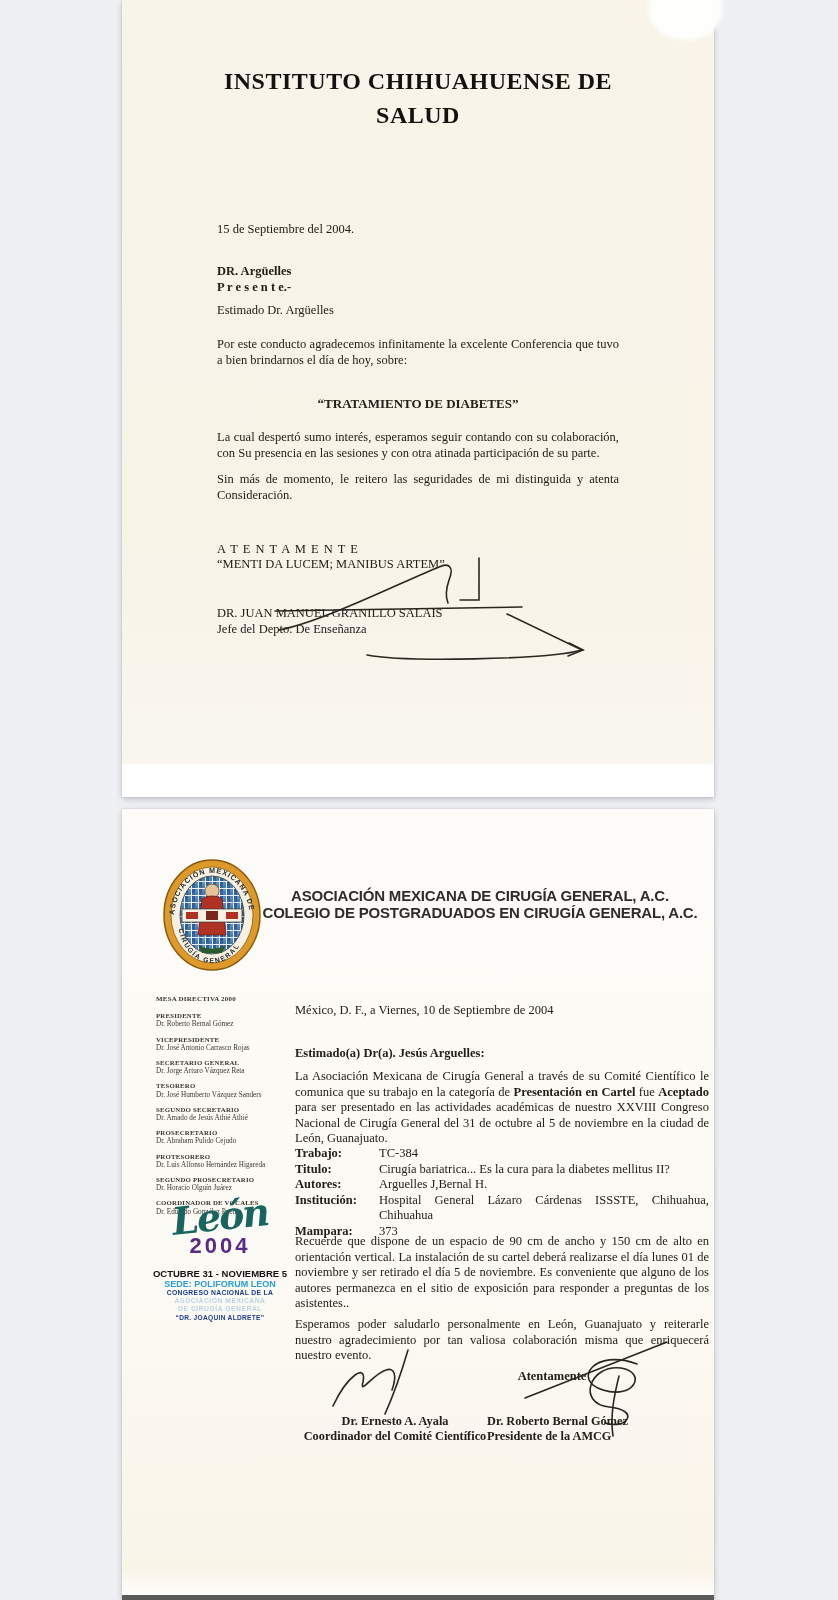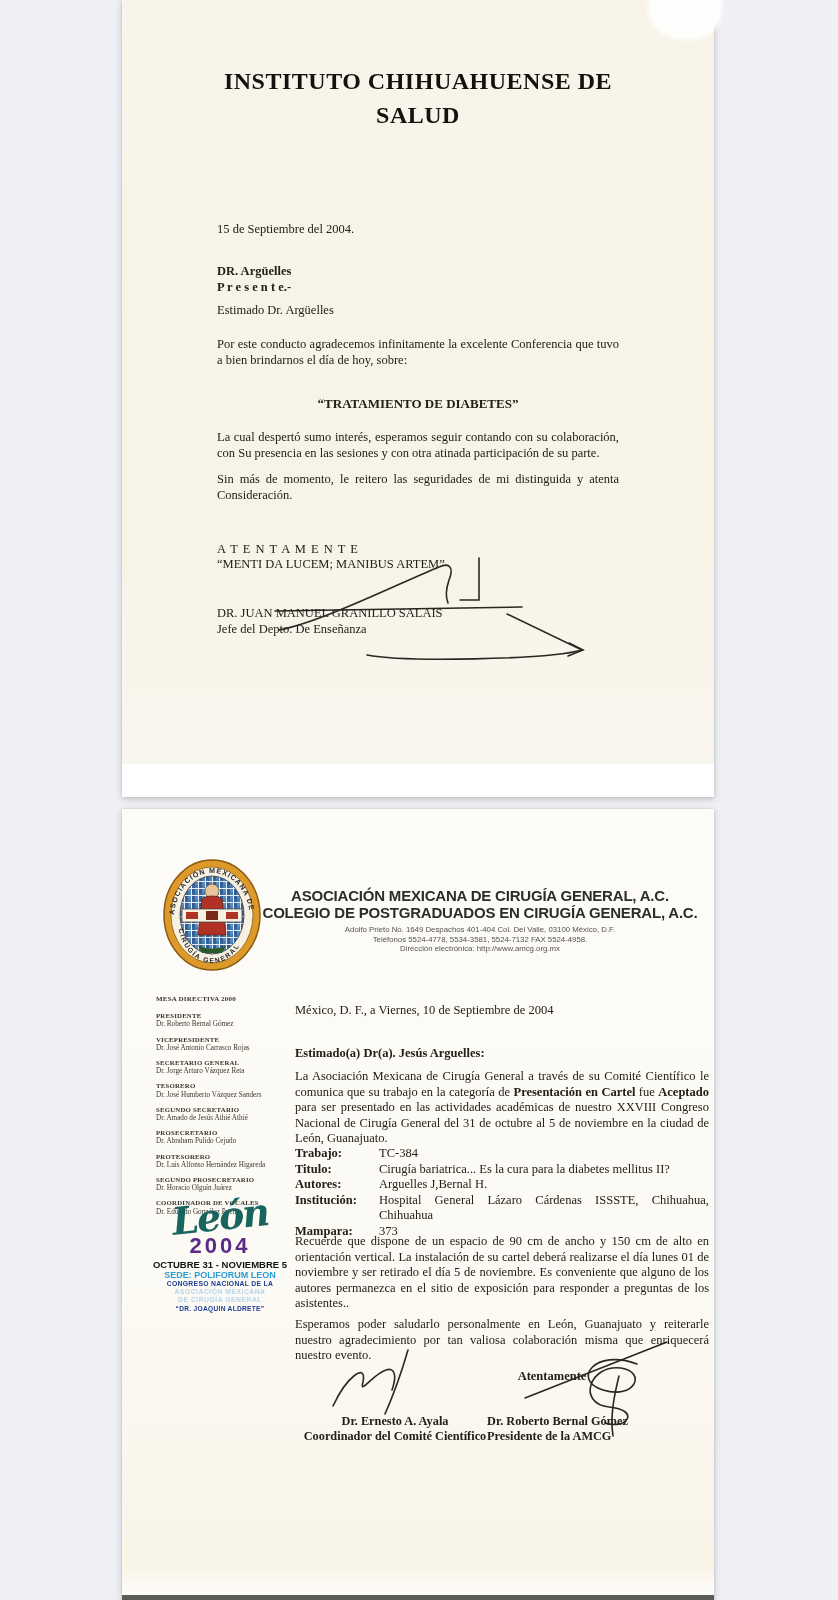--- a/index.html
+++ b/index.html
@@ -58,21 +58,21 @@
   .board-name{font-size:7.2px;}
 
   
   .congress{position:absolute;left:18px;top:390px;width:160px;text-align:center;font-family:"Liberation Sans",sans-serif;}
   .leon-script{
     font-family:"DejaVu Serif",serif;font-style:italic;font-weight:bold;
     font-size:38px;line-height:36px;color:#17655e;letter-spacing:-2px;
     transform:rotate(-6deg);display:inline-block;
   }
   .leon-year{font-weight:bold;font-size:22px;line-height:22px;color:#5b2a86;letter-spacing:3px;font-family:"Liberation Sans",sans-serif;}
-  .leon-dates{font-weight:bold;font-size:9.5px;line-height:11px;color:#111;margin-top:2px;}
+  .leon-dates{font-weight:bold;font-size:9.5px;line-height:11px;color:#111;margin-top:11px;}
   .leon-sede{font-weight:bold;font-size:9px;line-height:10px;color:#2a9ed6;}
   .leon-roman{font-size:34px;line-height:36px;font-weight:400;color:#8ebedd;letter-spacing:5px;margin-top:8px;}
   .leon-cong1{font-weight:bold;font-size:6.8px;line-height:8px;color:#1c3d95;letter-spacing:.3px;}
   .leon-faint{font-weight:bold;font-size:6.8px;line-height:8px;color:#b9d5e7;letter-spacing:.5px;}
   .leon-cong4{font-weight:bold;font-size:6.6px;line-height:9px;color:#1c3d95;letter-spacing:.3px;}
 
   
   .l2-main{position:absolute;left:173px;top:0;width:414px;font-size:12.5px;line-height:15.5px;color:#232018;}
   .l2-block{position:absolute;left:0;width:414px;}
   .fields{display:grid;grid-template-columns:84px 1fr;row-gap:0;}
@@ -147,25 +147,20 @@
       <textPath href="#arcTop" startOffset="4">ASOCIACIÓN MEXICANA DE</textPath>
     </text>
     <text font-size="6.8" font-family="Liberation Sans, sans-serif" font-weight="bold" fill="#2a2a2a" letter-spacing="1.5">
       <textPath href="#arcBot" startOffset="8">CIRUGÍA GENERAL</textPath>
     </text>
   </svg>
 
   <div class="l2-head">
     <div class="l2-org1">ASOCIACIÓN MEXICANA DE CIRUGÍA GENERAL, A.C.</div>
     <div class="l2-org2">COLEGIO DE POSTGRADUADOS EN CIRUGÍA GENERAL, A.C.</div>
-    <div class="l2-addr">
-      <div>Adolfo Prieto No. 1649 Despachos 401-404 Col. Del Valle, 03100 México, D.F.</div>
-      <div>Teléfonos 5524-4778, 5534-3581, 5524-7132 FAX  5524-4958.</div>
-      <div>Dirección electrónica: http://www.amcg.org.mx</div>
-    </div>
   </div>
 
   <div class="sidebar">
     <div class="sb-title">MESA DIRECTIVA 2000</div>
 
     <div class="board-item">
       <div class="board-role">PRESIDENTE</div>
       <div class="board-name">Dr. Roberto Bernal Gómez</div>
     </div>
     <div class="board-item">

